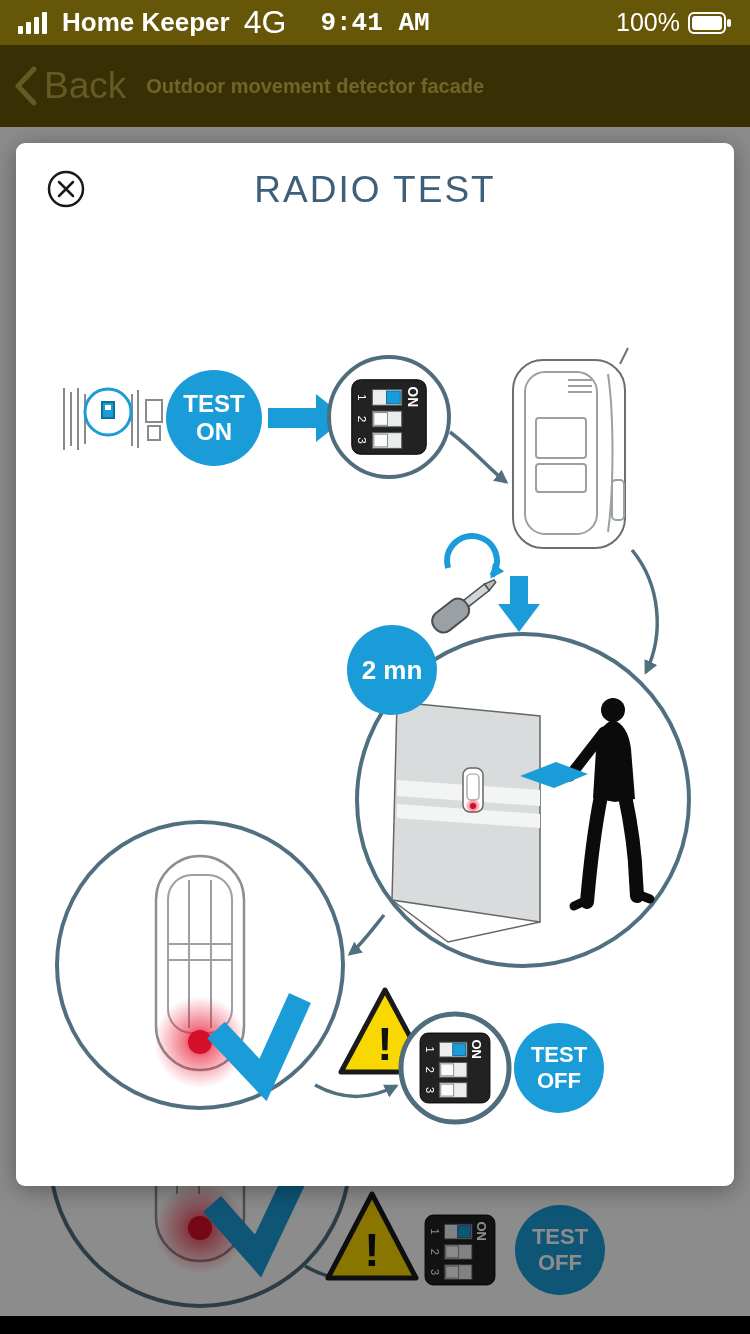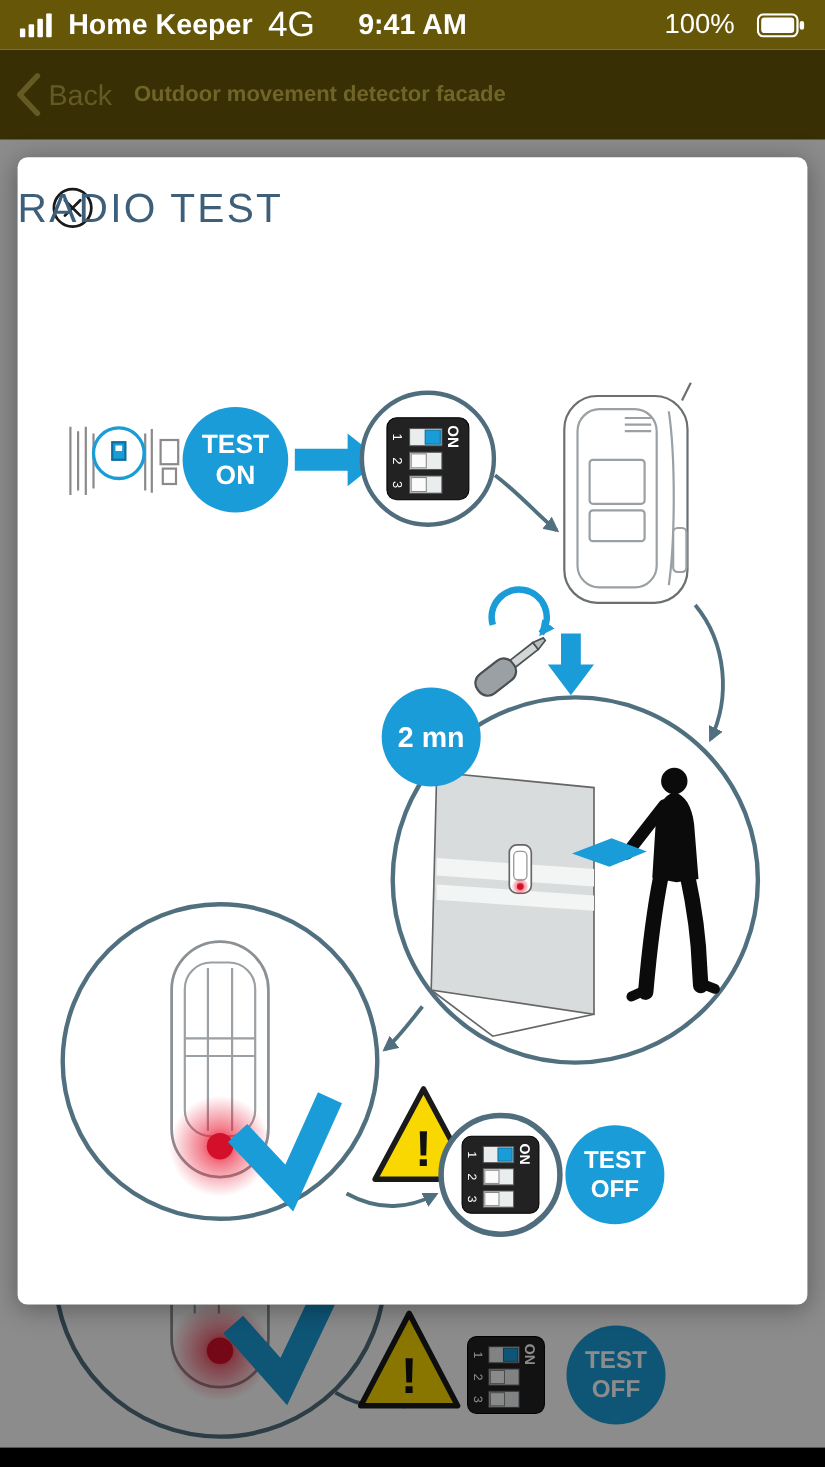--- a/index.html
+++ b/index.html
@@ -5,43 +5,43 @@
   * { margin:0; padding:0; box-sizing:border-box; }
   body { background:#222; font-family:"Liberation Sans", sans-serif; }
   .phone { position:relative; width:750px; height:1334px; background:#fff; overflow:hidden; margin:0 auto; }
 
   
   .status-bar { position:absolute; top:0; left:0; right:0; height:45px; background:#665708;
     color:#fff; display:flex; align-items:center; padding:0 18px; z-index:30; }
   .sb-left { display:flex; align-items:center; gap:10px; }
   .sb-carrier { font-size:26px; font-weight:700; }
   .sb-network { font-size:32px; font-weight:400; margin-left:4px; }
-  .sb-time { position:absolute; left:0; right:0; text-align:center; font-size:26px; font-weight:700; }
-  .sb-right { margin-left:auto; display:flex; align-items:center; gap:20px; z-index:2; }
+  .sb-time { position:absolute; left:0; right:0; text-align:center; font-size:26px; font-weight:700;font-family:Liberation Mono, monospace; }
+  .sb-right { margin-left:auto; display:flex; align-items:center; gap:8px; z-index:2; }
   .sb-batt-pct { font-size:25px; font-weight:400; }
 
   
   .nav-bar { position:absolute; top:45px; left:0; right:0; height:82px; background:#665708;
     display:flex; align-items:center; padding:0 14px; z-index:1; }
   .back-group { display:flex; align-items:center; gap:6px; cursor:pointer; }
-  .back-label { font-size:26px; color:#b7a443; }
+  .back-label { font-size:37px; color:#b7a443; }
   .nav-title { font-size:20px; font-weight:700; color:#cdb84b; margin-left:20px; white-space:nowrap; }
 
   .bg-sliver { position:absolute; top:127px; left:0; right:0; height:16px; background:#fff; z-index:1; }
   .bg-bottom { position:absolute; top:1186px; left:0; width:750px; height:130px; background:#fff; z-index:1; overflow:hidden; }
   .bottom-black { position:absolute; top:1316px; left:0; right:0; height:18px; background:#000; z-index:2; }
 
   
   .scrim { position:absolute; top:45px; left:0; right:0; bottom:0; background:rgba(0,0,0,0.45); z-index:5; }
 
   
   .modal { position:absolute; left:16px; top:143px; width:718px; height:1043px; background:#fff;
     border-radius:9px; z-index:10; box-shadow:0 4px 24px rgba(0,0,0,0.35); }
   .close-btn { position:absolute; left:28px; top:24px; width:44px; height:44px; background:none; border:none; cursor:pointer; }
-  .modal-title { position:absolute; top:26px; left:0; right:0; text-align:left;
+  .modal-title { position:absolute; top:26px; left:0; right:0; text-align:center;
     font-size:37px; font-weight:400; letter-spacing:2px; color:#3e5f79; }
   .diagram { position:absolute; top:187px; left:0; }
 
   
   .t-badge { fill:#fff; font-weight:bold; text-anchor:middle; font-family:"Liberation Sans",sans-serif; }
   .dip-on { fill:#fff; font-size:14px; font-weight:bold; font-family:"Liberation Sans",sans-serif; }
   .dip-num { fill:#fff; font-size:12px; text-anchor:middle; font-family:"Liberation Sans",sans-serif; }
   .warn-mark { fill:#111; font-size:46px; font-weight:bold; text-anchor:middle; font-family:"Liberation Sans",sans-serif; }
 </style>
 </head>

